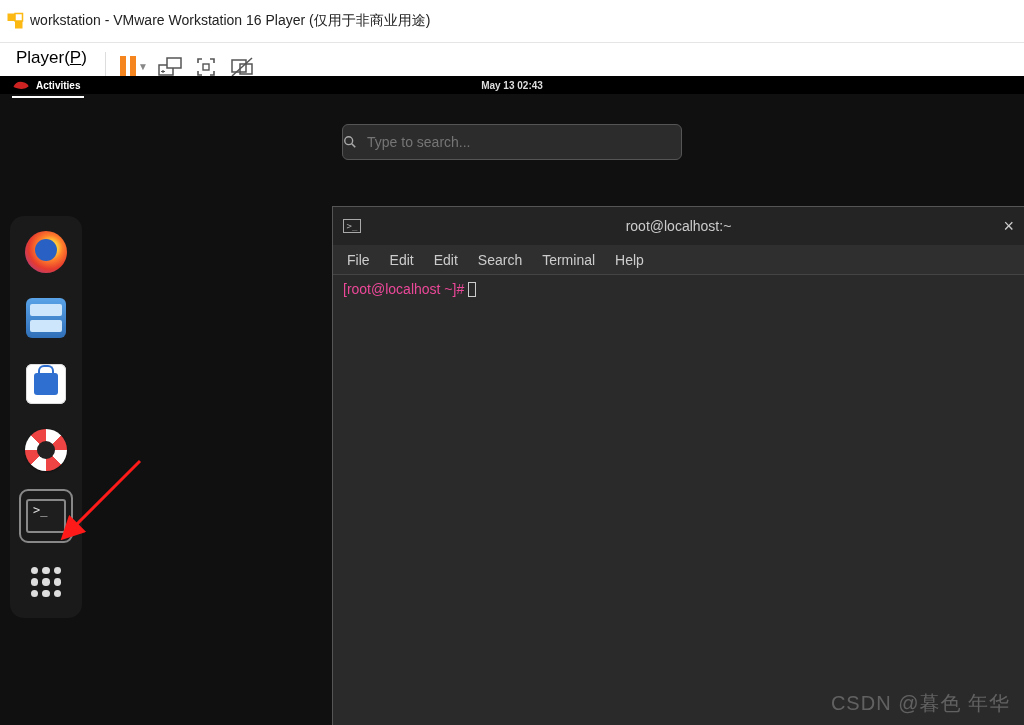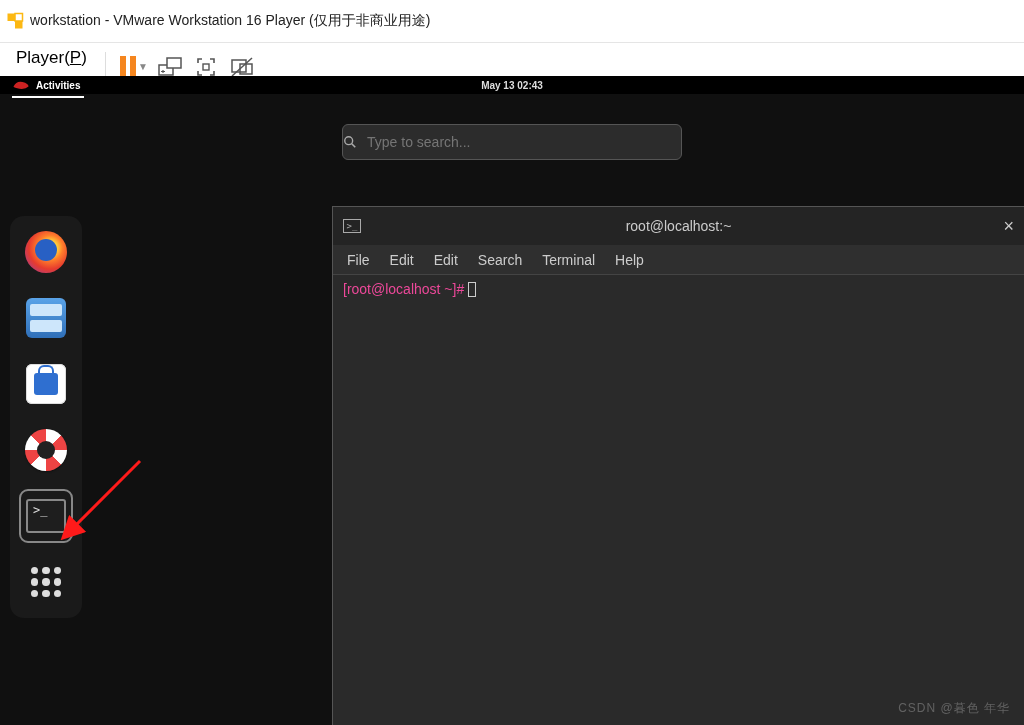--- a/index.html
+++ b/index.html
@@ -65,21 +65,21 @@
 .term-titlebar { height: 38px; background: #242424; display: flex; align-items: center; padding: 0 10px; color: #ccc; font-size: 14px; position: relative; }
 .term-title-icon { width: 18px; height: 14px; border: 1px solid #aaa; margin-right: auto; display:flex; align-items:center; justify-content:center; font-size:9px; font-family:monospace; color:#aaa; }
 .term-title-text { position: absolute; left: 50%; transform: translateX(-50%); }
 .term-close { margin-left: auto; font-size: 18px; cursor: pointer; color: #ccc; }
 .term-menubar { height: 30px; background: #2f2f2f; display: flex; align-items: center; gap: 20px; padding: 0 14px; color: #ccc; font-size: 14px; border-bottom: 1px solid #444; }
 .term-menubar span { cursor: pointer; }
 .term-body { flex: 1; background: #2a2a2a; padding: 6px 10px; font-family: "DejaVu Sans Mono", monospace; font-size: 14px; color: #ec4899; }
 .term-cursor { display: inline-block; width: 8px; height: 15px; border: 1px solid #ccc; vertical-align: text-bottom; }
 
 
-.watermark { position: absolute; right: 14px; bottom: 8px; color: rgba(200,200,200,.35); font-size: 12px; letter-spacing: 1px; text-align: center; }
+.watermark { position: absolute; right: 14px; bottom: 8px; color: rgba(200,200,200,.35); font-size: 20px; letter-spacing: 1px; text-align: center; }
 </style>
 </head>
 <body>
 
 <div class="vm-titlebar">
   <svg class="vm-logo" viewBox="0 0 24 24">
     <rect x="2" y="2" width="10" height="10" fill="#fcb813"></rect>
     <rect x="12" y="12" width="10" height="10" fill="#fcb813"></rect>
     <path d="M12 2 L22 2 L22 12 L12 12 Z" fill="none" stroke="#fcb813" stroke-width="2"></path>
   </svg>

